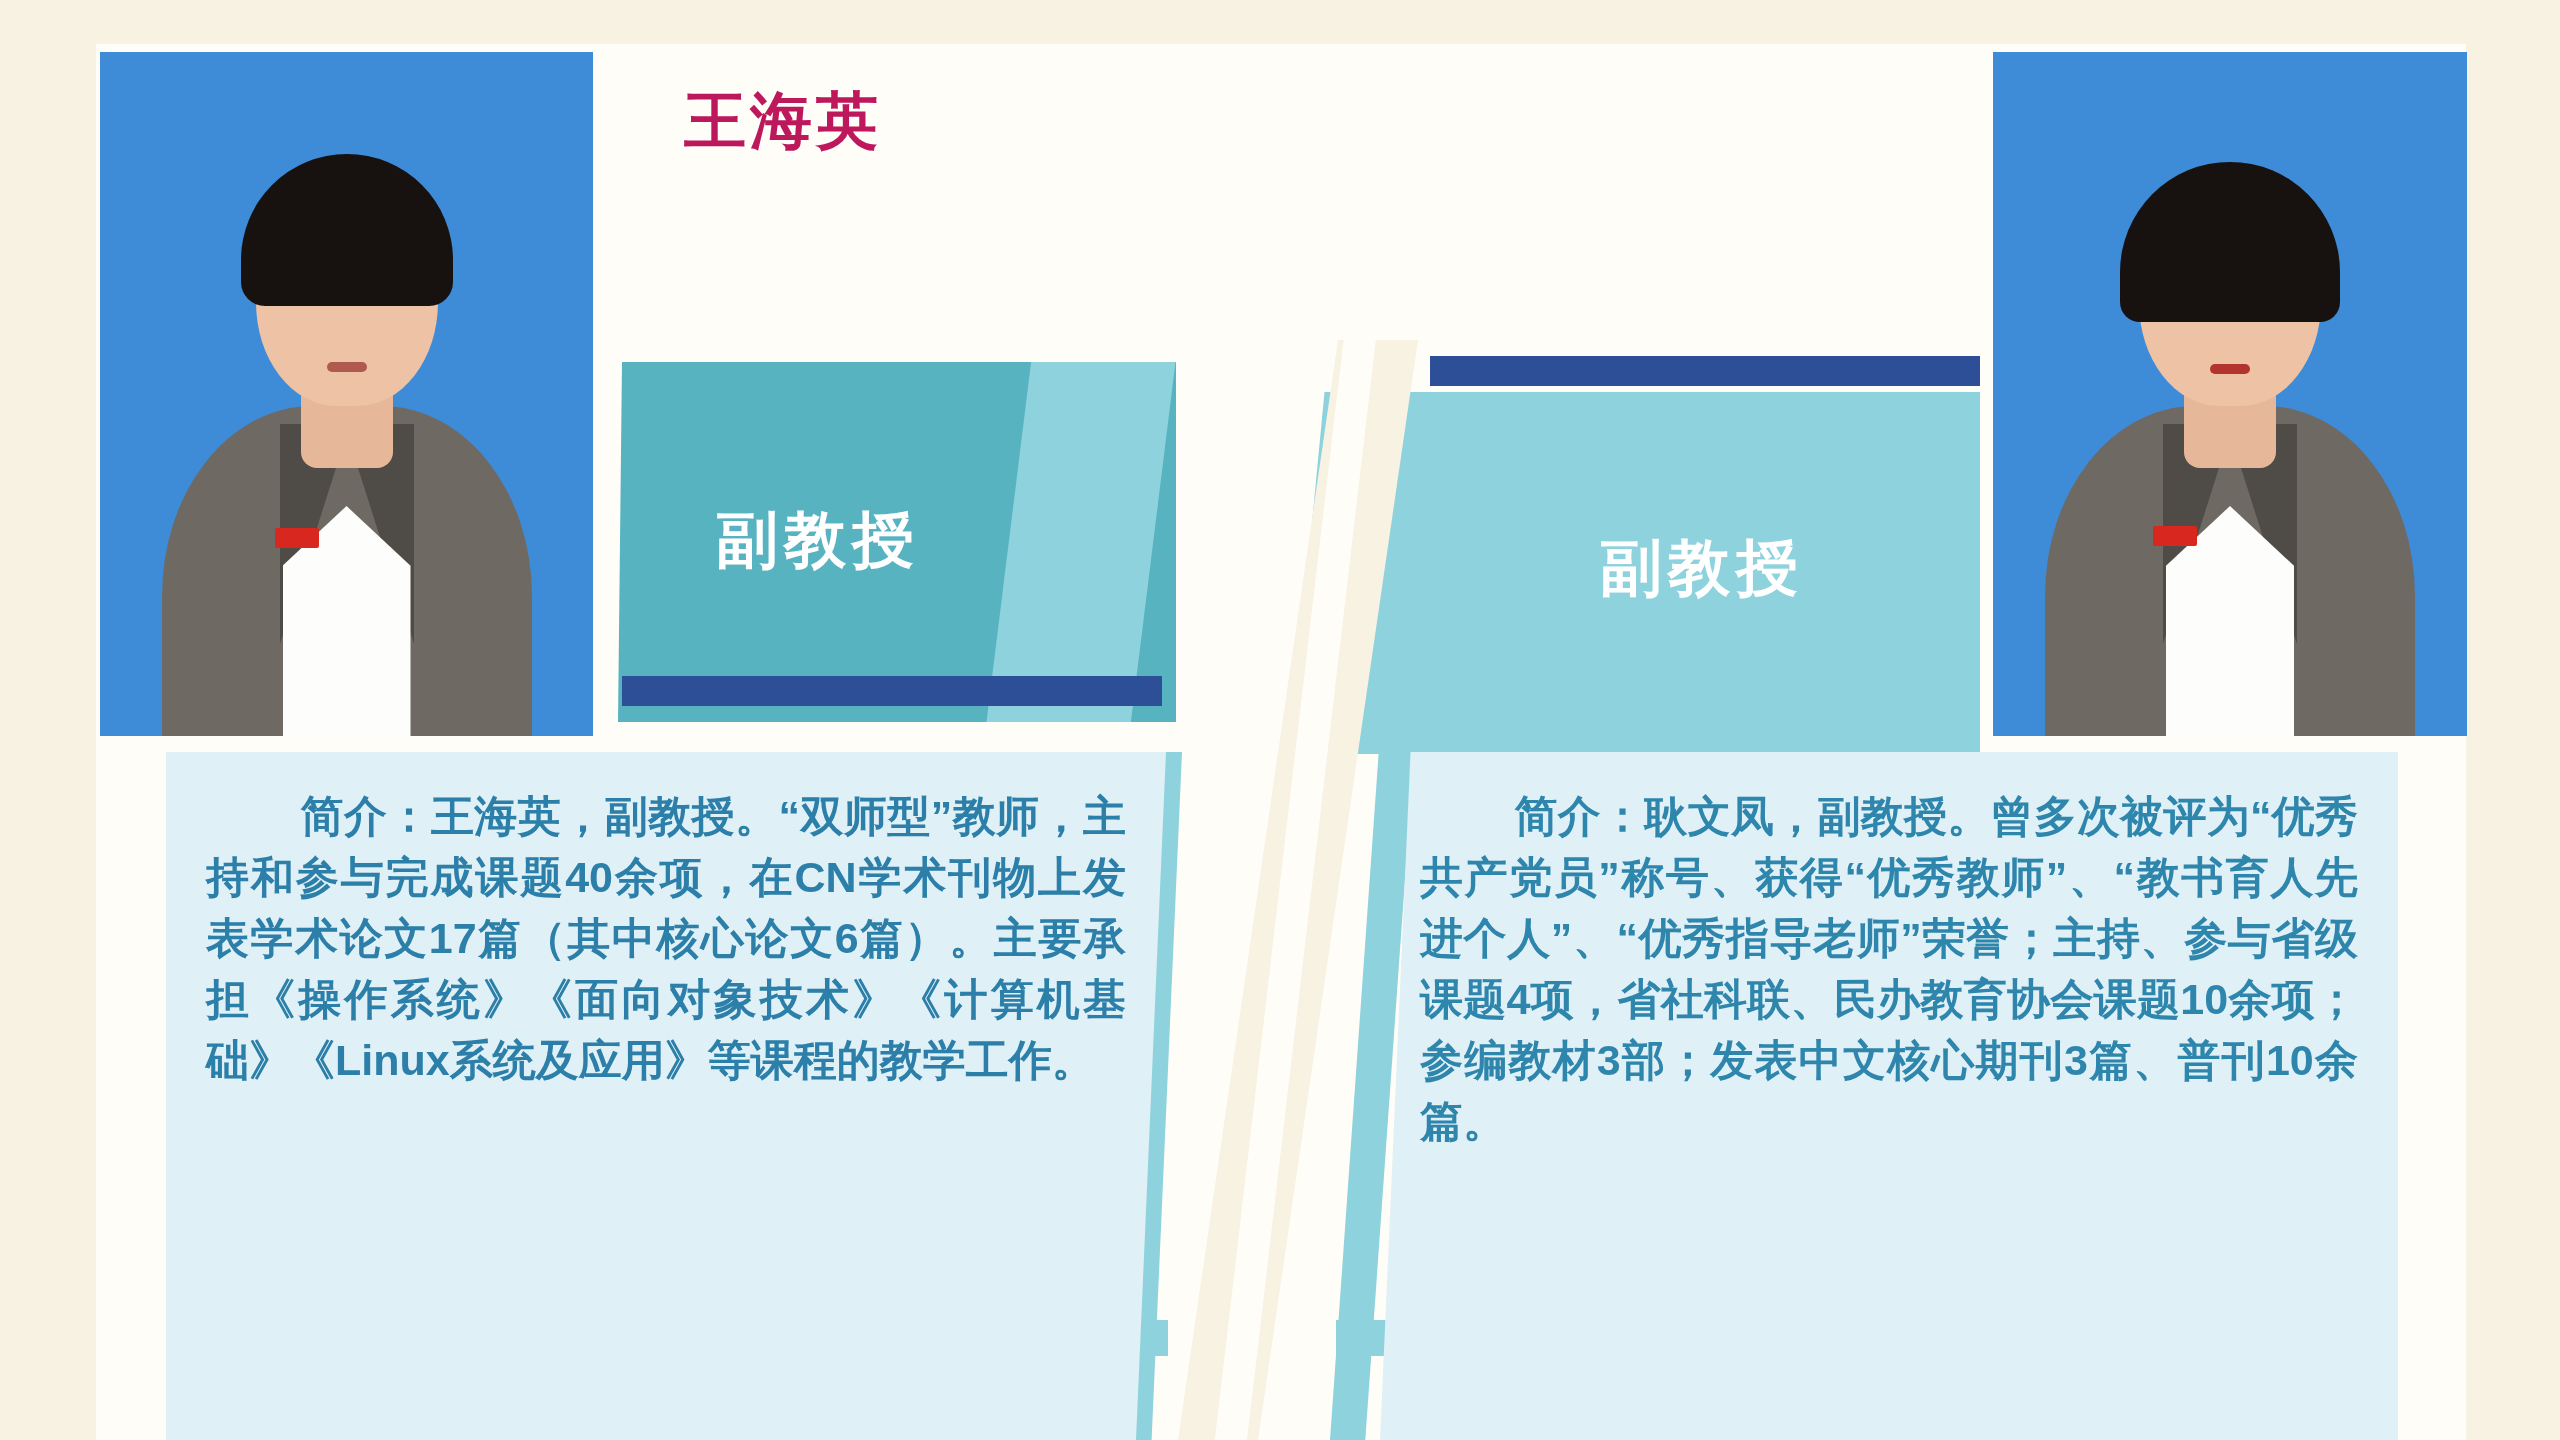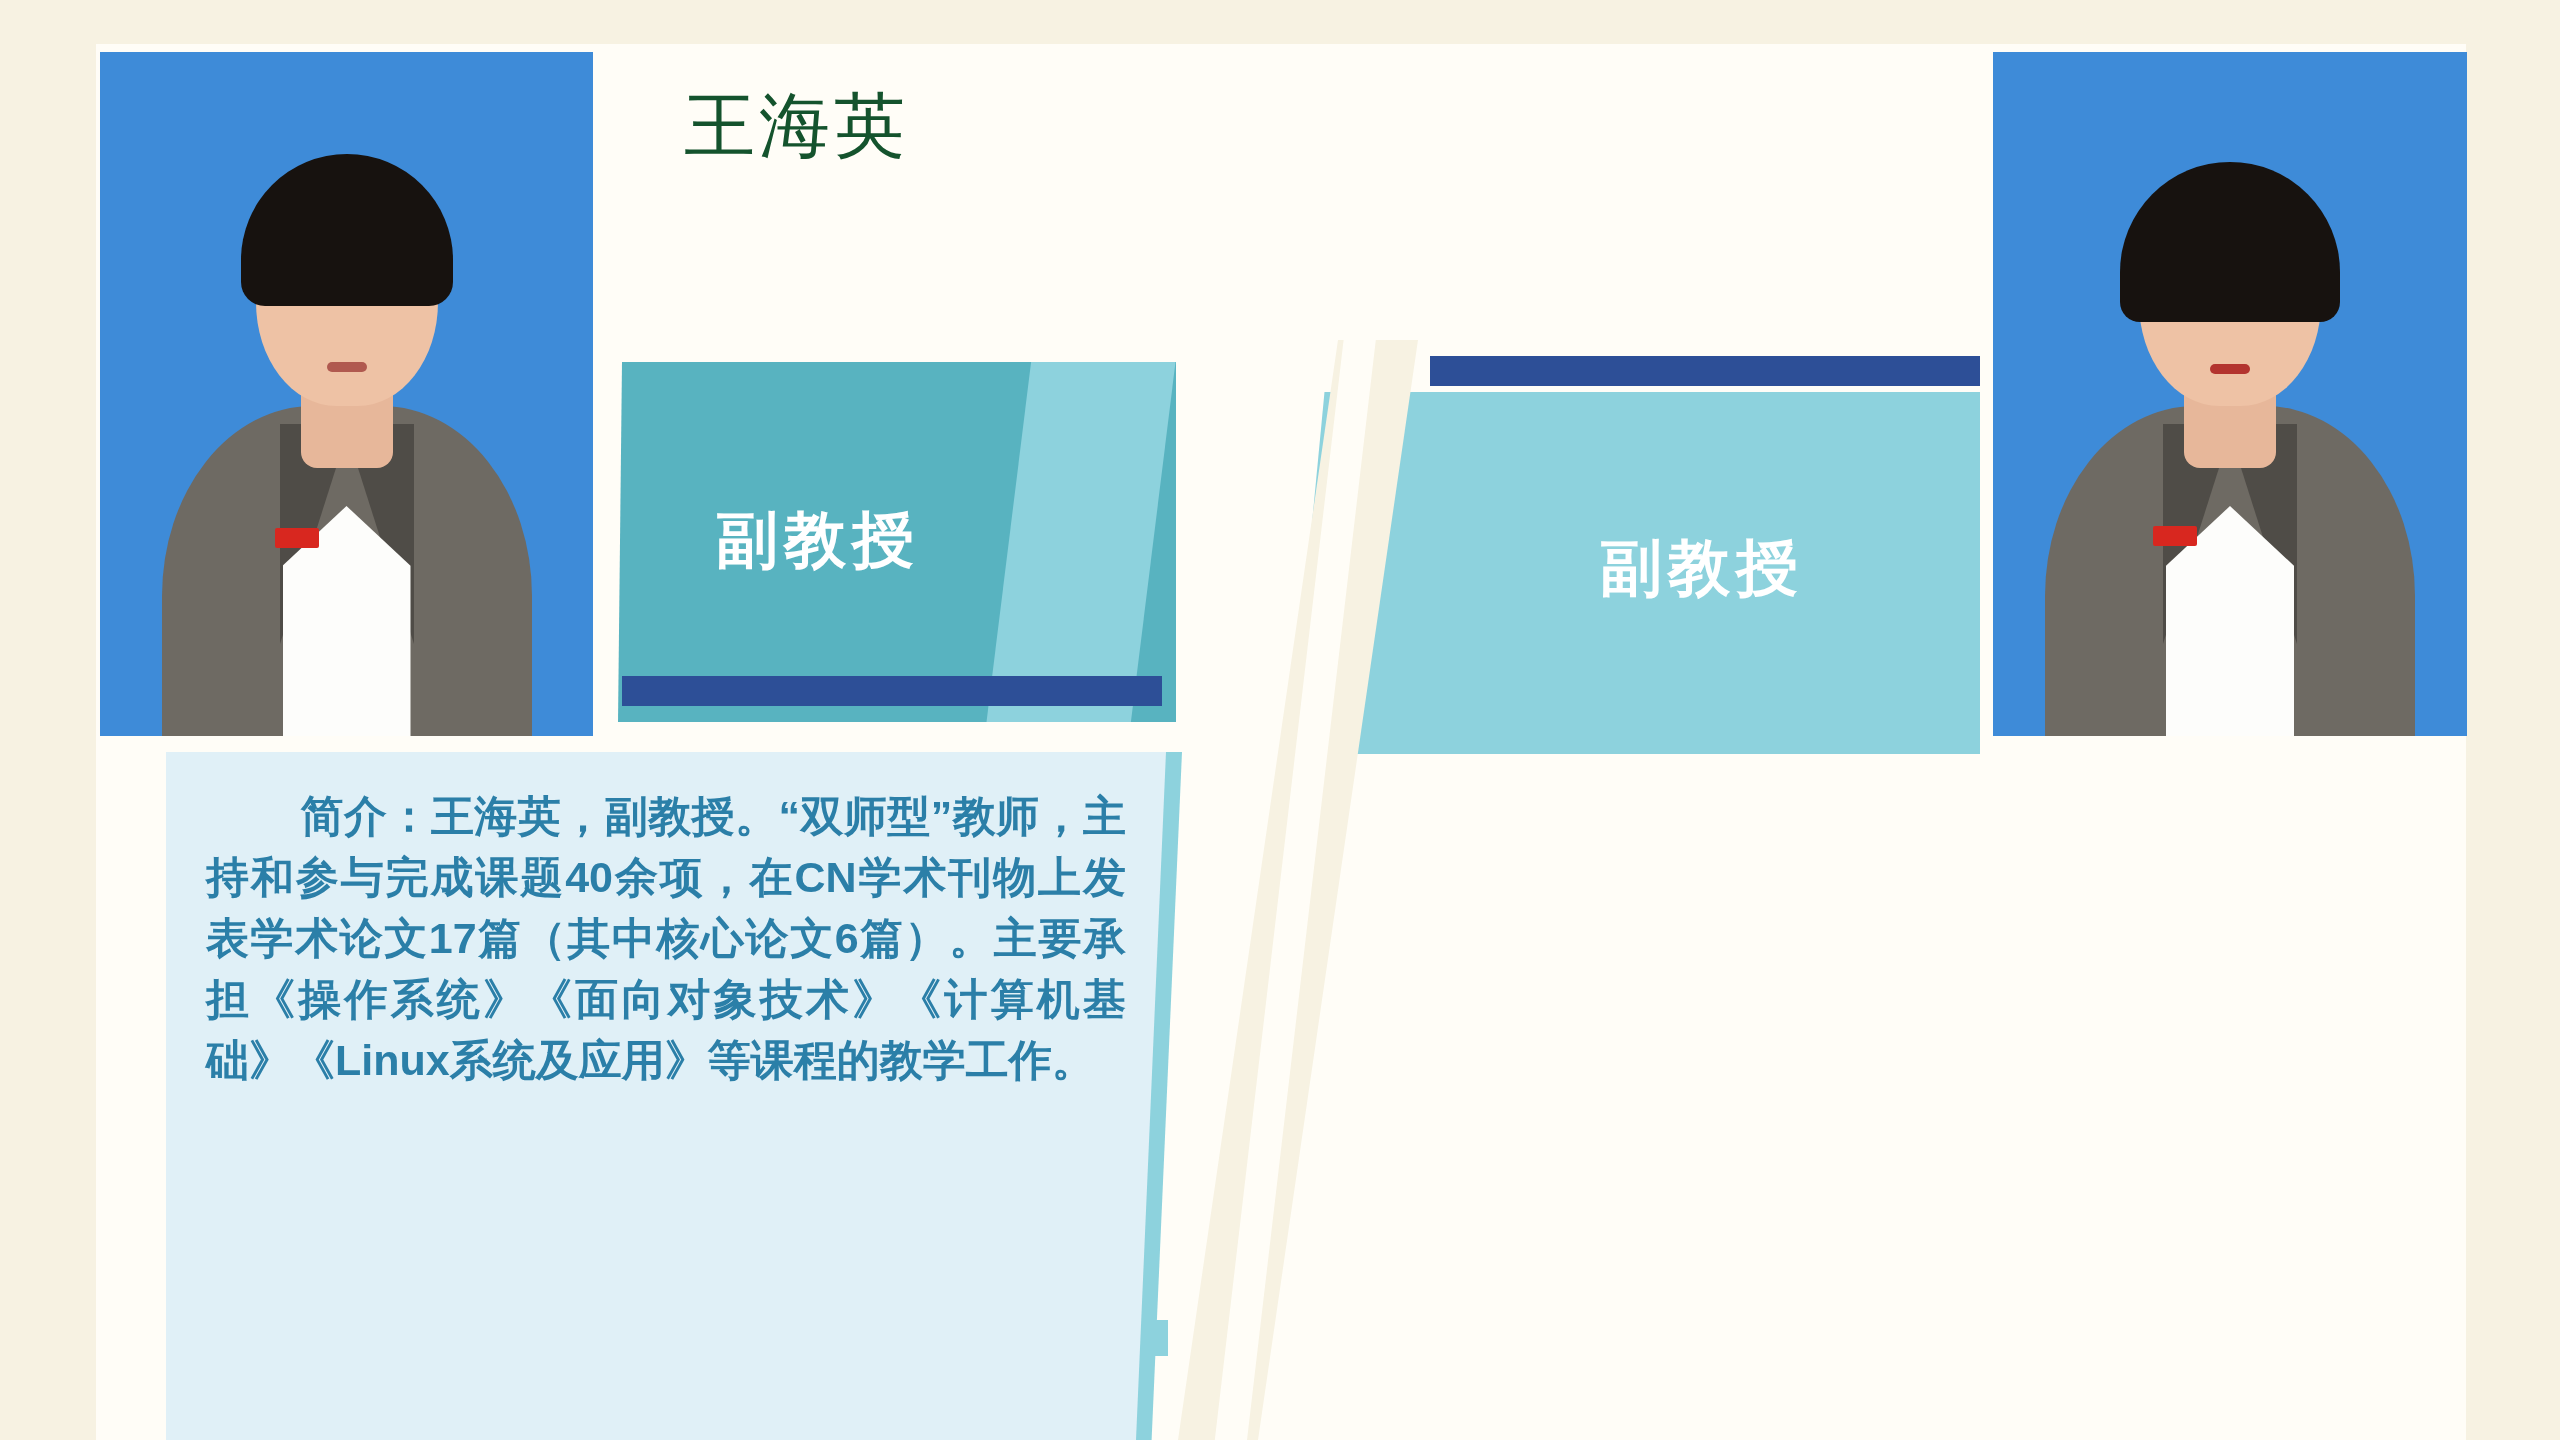--- a/index.html
+++ b/index.html
@@ -66,21 +66,21 @@
     width:172px;height:56px;
   }
   .glasses .lens{position:absolute;top:0;width:64px;height:56px;border:5px solid #33312f;border-radius:50%;box-sizing:border-box;}
   .glasses .lens.l{left:0;} .glasses .lens.r{right:0;}
   .glasses .bridge{position:absolute;top:24px;left:64px;width:44px;height:5px;background:#33312f;}
   .badge{position:absolute;width:44px;height:20px;background:#d8271f;border-radius:2px;}
 
   
   .name{
     position:absolute;
-    font-size:71px;font-weight:normal;color:#14532d;
+    font-size:62px;font-weight:bold;color:#be185d;
     letter-spacing:4px;line-height:1;white-space:nowrap;
   }
   .name.left{left:684px;top:90px;}
   .name.right{left:1519px;top:95px;}
 
   
   .banner{position:absolute;overflow:hidden;}
   .banner-left{
     left:618px;top:362px;width:558px;height:360px;
     background:#58b3c0;
@@ -229,14 +229,21 @@
   <div class="slash2"></div>
 
   <div class="bio-wrap left">
     <div class="bio-strip"></div>
     <div class="bio-floor"></div>
     <div class="bio-box">
       <div class="bio-text">简介：王海英，副教授。“双师型”教师，主持和参与完成课题40余项，在CN学术刊物上发表学术论文17篇（其中核心论文6篇）。主要承担《操作系统》《面向对象技术》《计算机基础》《Linux系统及应用》等课程的教学工作。</div>
     </div>
   </div>
 
+  <div class="bio-wrap right">
+    <div class="bio-strip"></div>
+    <div class="bio-floor"></div>
+    <div class="bio-box">
+      <div class="bio-text">简介：耿文凤，副教授。曾多次被评为“优秀共产党员”称号、获得“优秀教师”、“教书育人先进个人”、“优秀指导老师”荣誉；主持、参与省级课题4项，省社科联、民办教育协会课题10余项；参编教材3部；发表中文核心期刊3篇、普刊10余篇。</div>
+    </div>
+  </div>
 
 </div>
 
 </body></html>

